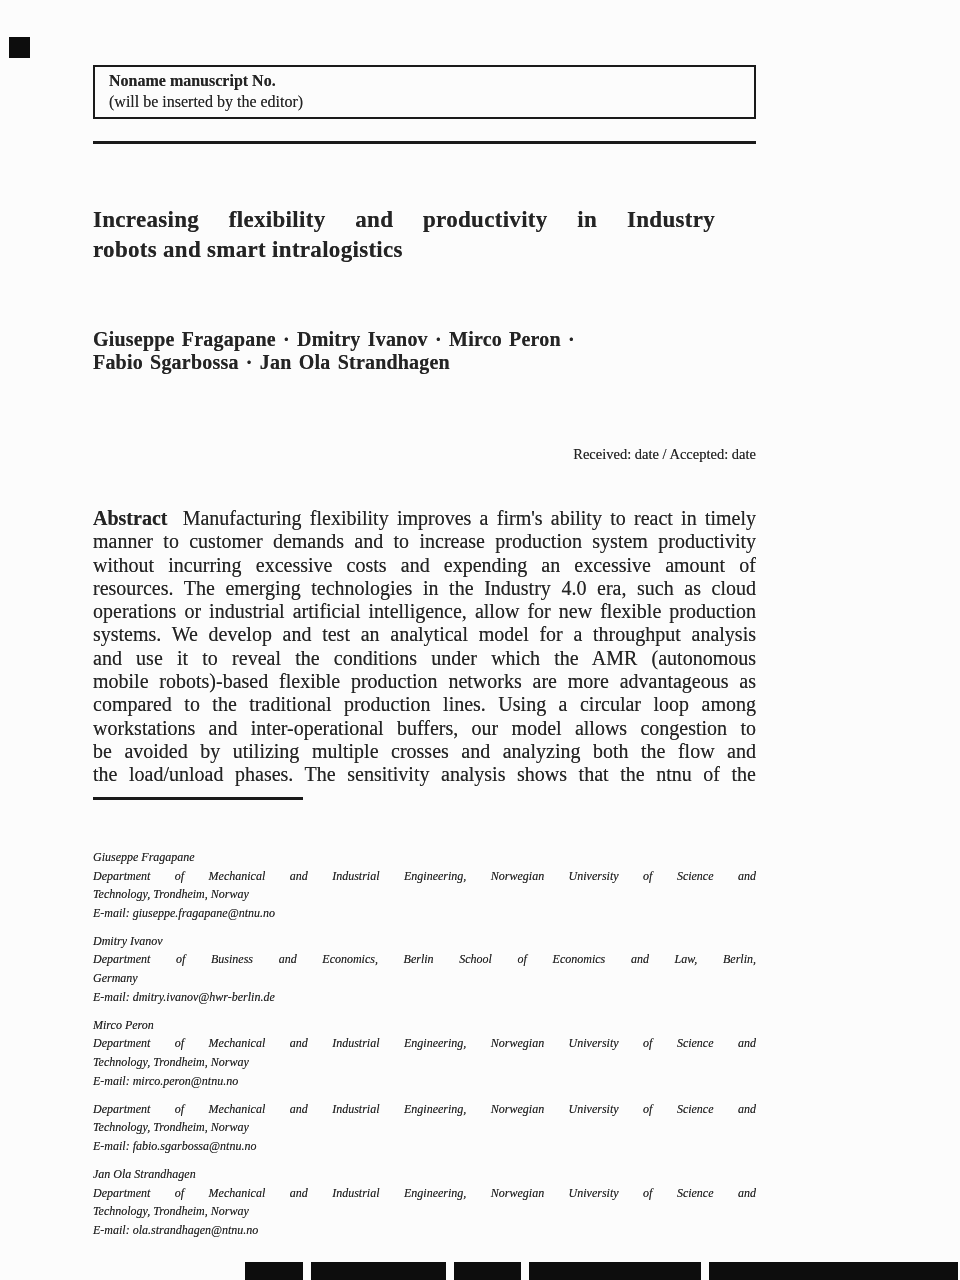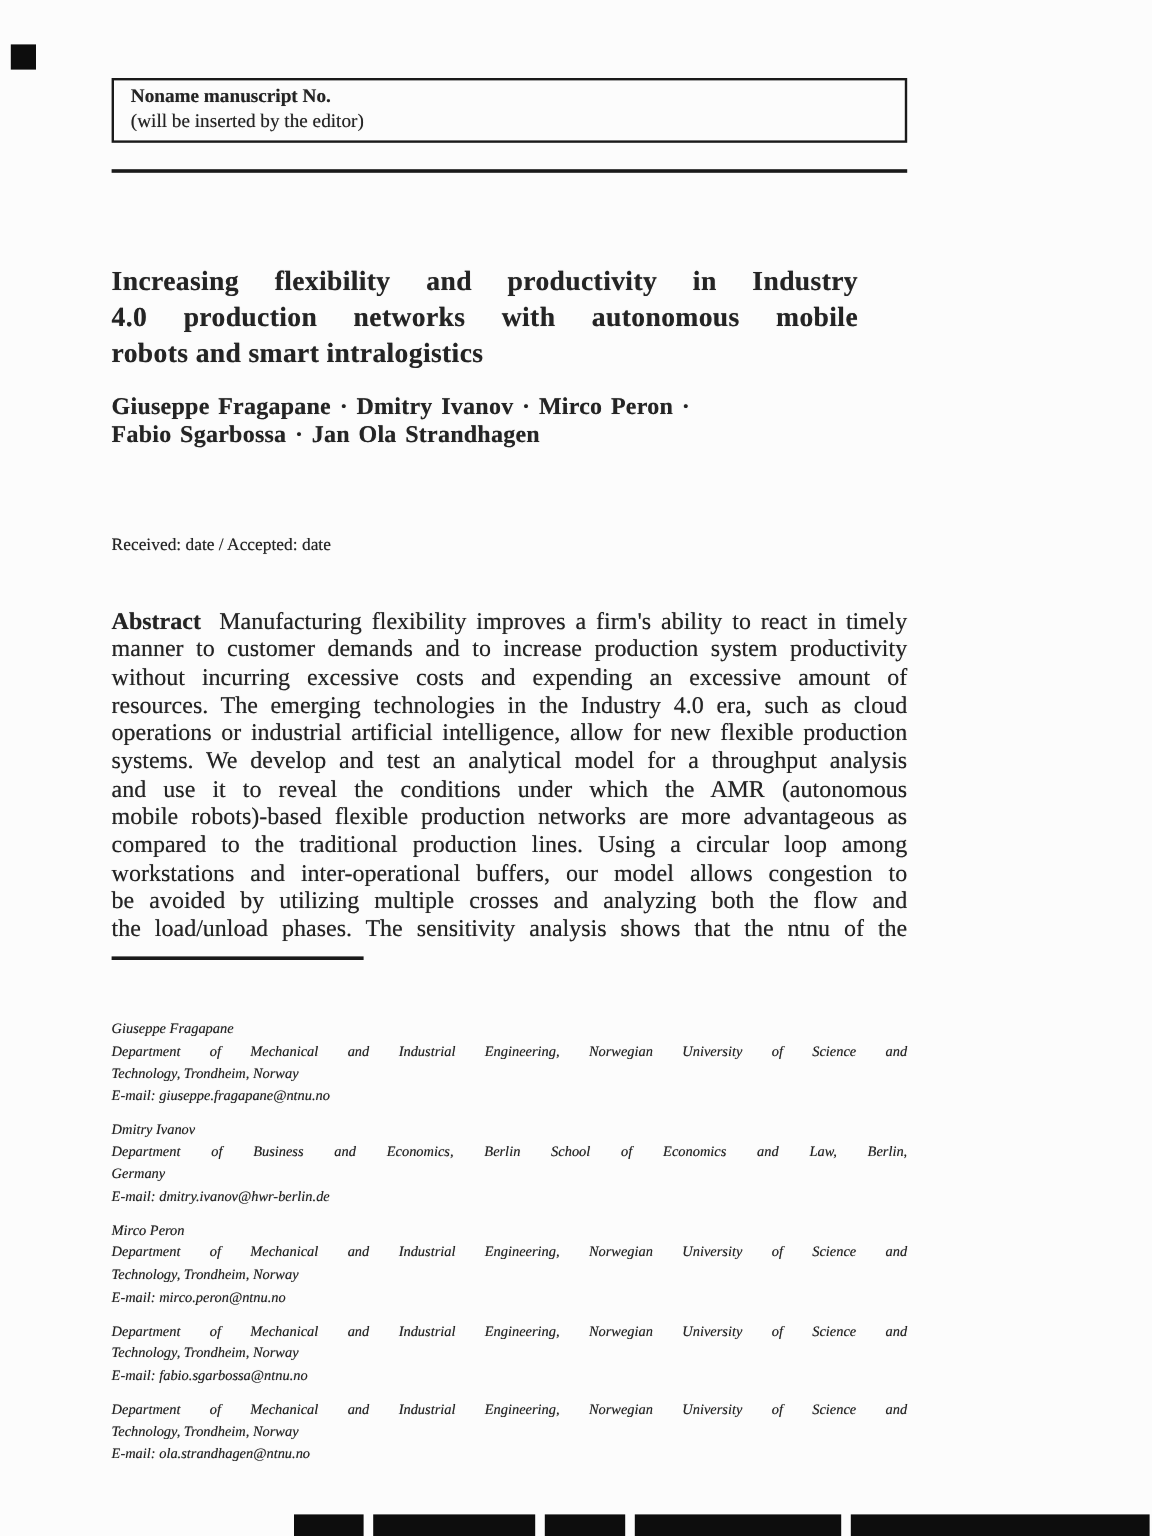--- a/index.html
+++ b/index.html
@@ -25,32 +25,32 @@
     position:absolute;top:65px;left:0;width:663px;
     border:2px solid var(--rule);
     padding:3px 28px 5px 14px;
     font-size:16px;line-height:21px;
   }
   .header-rule{
     position:absolute;top:141px;left:0;width:663px;height:3px;
     background:var(--rule);
   }
   .paper-title{
-    position:absolute;top:220px;left:0;width:622px;
+    position:absolute;top:205px;left:0;width:622px;
     font-size:23px;line-height:30px;font-weight:bold;
     letter-spacing:0.3px;
   }
   .authors{
     position:absolute;top:328px;left:0;width:640px;
     font-size:20px;line-height:23px;font-weight:bold;
     letter-spacing:0.2px;word-spacing:2px;
   }
   .dates{
     position:absolute;top:445px;left:0;width:663px;
-    font-size:14.5px;line-height:19px;
+    font-size:14.5px;line-height:19px;text-align:right;
   }
   .abstract{
     position:absolute;top:507px;left:0;width:663px;
     font-size:20px;line-height:23.3px;
   }
   .abstract .abstract-label{margin-right:7px;}
   .foot-rule{
     position:absolute;top:797px;left:0;width:210px;height:3px;
     background:var(--rule);
   }
@@ -83,21 +83,20 @@
 
   <div class="manuscript-box">
     <div class="bold">Noname manuscript No.</div>
     <div>(will be inserted by the editor)</div>
   </div>
 
   <div class="header-rule"></div>
 
   <h1 class="paper-title">
     <div class="just">Increasing flexibility and productivity in Industry</div>
-    <div class="just">4.0 production networks with autonomous mobile</div>
     <div>robots and smart intralogistics</div>
   </h1>
 
   <div class="authors">
     <div>Giuseppe Fragapane · Dmitry Ivanov · Mirco Peron ·</div>
     <div>Fabio Sgarbossa · Jan Ola Strandhagen</div>
   </div>
 
   <div class="dates">Received: date / Accepted: date</div>
 
@@ -141,20 +140,21 @@
       <div>E-mail: mirco.peron@ntnu.no</div>
     </div>
 
     <div class="footnote-block">
       <div class="just">Department of Mechanical and Industrial Engineering, Norwegian University of Science and</div>
       <div>Technology, Trondheim, Norway</div>
       <div>E-mail: fabio.sgarbossa@ntnu.no</div>
     </div>
 
     <div class="footnote-block">
+      <div>Jan Ola Strandhagen</div>
       <div class="just">Department of Mechanical and Industrial Engineering, Norwegian University of Science and</div>
       <div>Technology, Trondheim, Norway</div>
       <div>E-mail: ola.strandhagen@ntnu.no</div>
     </div>
 
   </div>
 </div>
 
 <div class="artifact-bar">
   <div class="seg seg1"></div>

